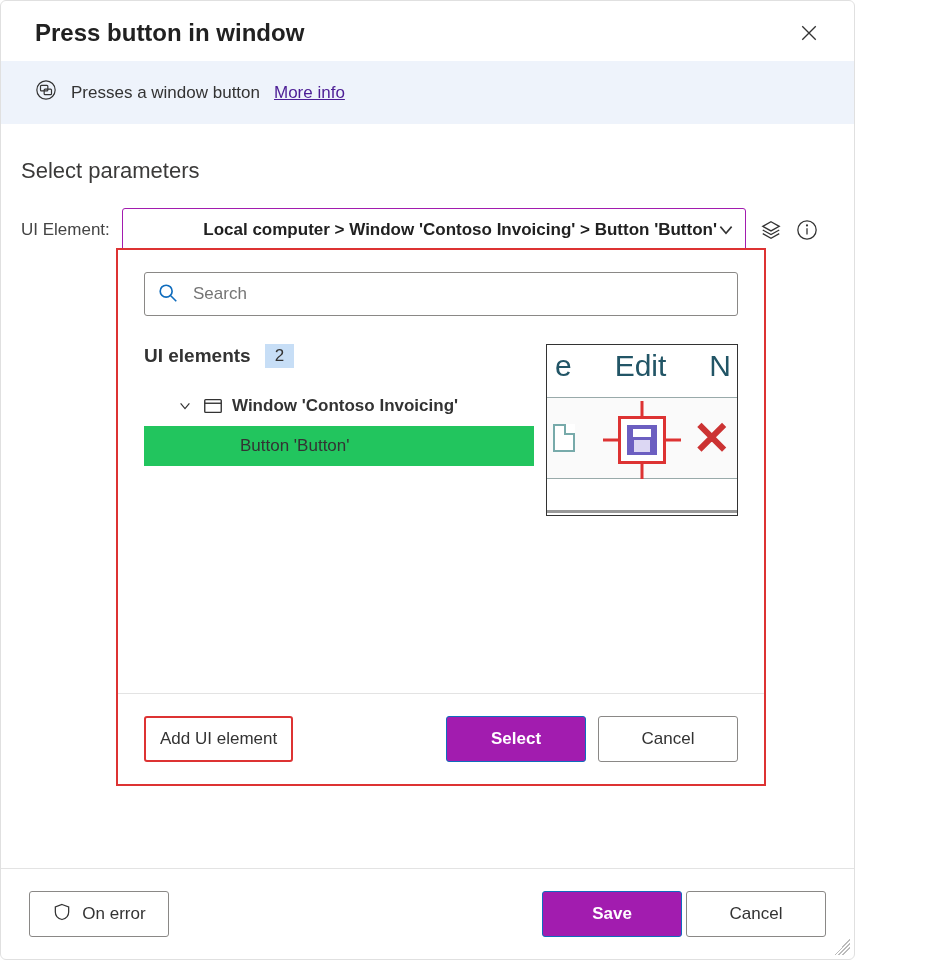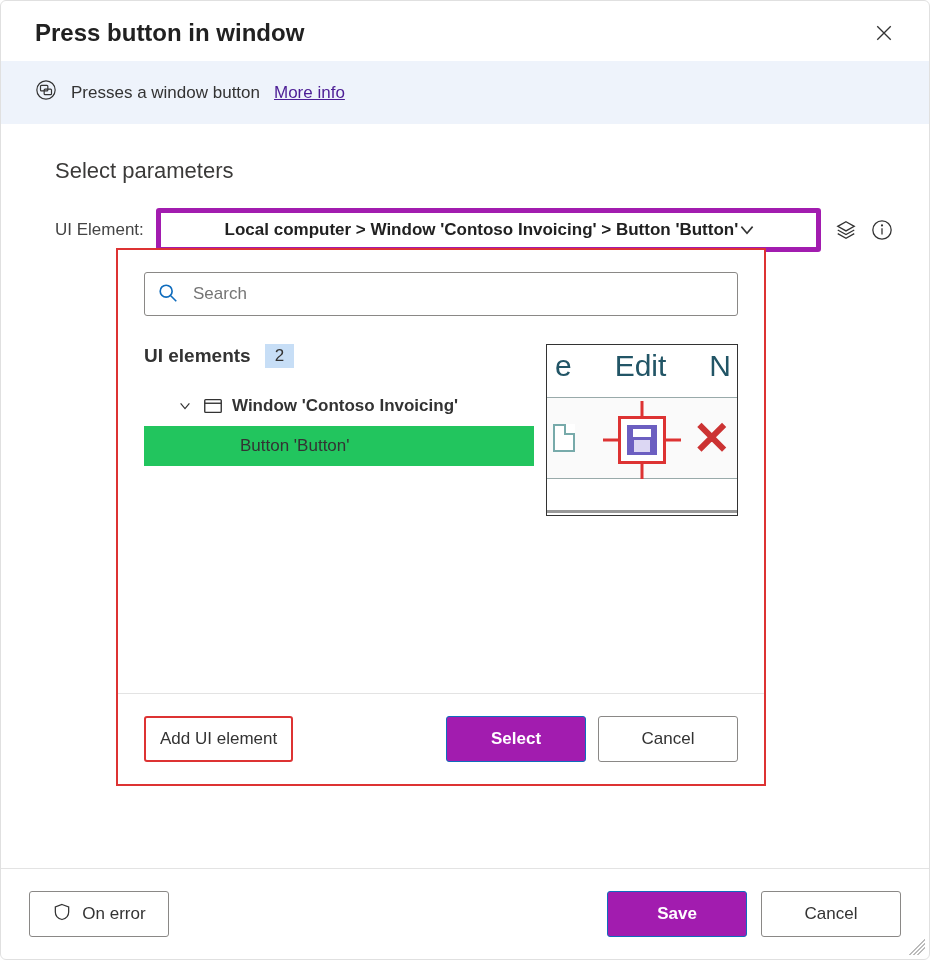--- a/index.html
+++ b/index.html
@@ -4,21 +4,21 @@
 <style>
   * { box-sizing: border-box; }
   body {
     margin: 0;
     font-family: "Segoe UI", Arial, sans-serif;
     background: #fff;
     color: #212121;
     font-size: 14px;
   }
   .dialog {
-    width: 930px;
+    width: 855px;
     height: 960px;
     border: 1px solid #e0e0e0;
     border-radius: 6px;
     background: #fff;
     position: relative;
     display: flex;
     flex-direction: column;
   }
   .dlg-header {
     display: flex;
@@ -40,21 +40,21 @@
     background: #eef3fb;
     display: flex;
     align-items: center;
     gap: 14px;
     padding: 18px 34px;
     font-size: 17px;
     color:#333;
   }
   .info-bar a { color: #4c1d95; text-align: center; }
   .body-area {
-    padding: 20px 34px 0 54px;
+    padding: 20px 34px 0 20px;
     flex: 1 1 auto;
     position: relative;
   }
   .section-title {
     font-size: 22px;
     font-weight: 400;
     color: #3b3a39;
     margin: 14px 0 24px 0;
   }
   .param-row {
@@ -63,25 +63,25 @@
     gap: 12px;
   }
   .param-label {
     font-size: 17px;
     color: #444;
     white-space: nowrap;
   }
   .ui-select {
     flex: 1 1 auto;
     height: 44px;
-    border: 5px solid #a21caf;
+    border: 1px solid #a21caf;
     border-radius: 3px;
     display: flex;
     align-items: center;
-    justify-content: center;
+    justify-content: flex-end;
     padding: 0 10px 0 14px;
     cursor: pointer;
     max-width: 680px;
   }
   .ui-select-text {
     font-size: 17px;
     font-weight: 600;
   }
   .chev {
     width: 18px; height:18px; color:#333;
@@ -166,21 +166,21 @@
   .btn-outline-red { border:2px solid #d33; background:#fff; color:#333; }
   .pop-footer .right { display:flex; gap:12px; }
 
   .dlg-footer {
     border-top:1px solid #e3e3e3;
     padding: 22px 28px;
     display:flex;
     align-items:center;
     justify-content:space-between;
   }
-  .dlg-footer .right { display:flex; gap:14px; }
+  .dlg-footer .right { display:flex; gap:4px; }
   .on-error { display:flex; align-items:center; gap:10px; }
   .shield { color:#333; }
   .resize-grip {
     position:absolute; right:4px; bottom:4px; width:16px; height:16px;
     background:
       linear-gradient(135deg, transparent 50%, #bbb 50%, #bbb 55%, transparent 55%),
       linear-gradient(135deg, transparent 62%, #bbb 62%, #bbb 67%, transparent 67%),
       linear-gradient(135deg, transparent 74%, #bbb 74%, #bbb 79%, transparent 79%);
   }
 </style>

